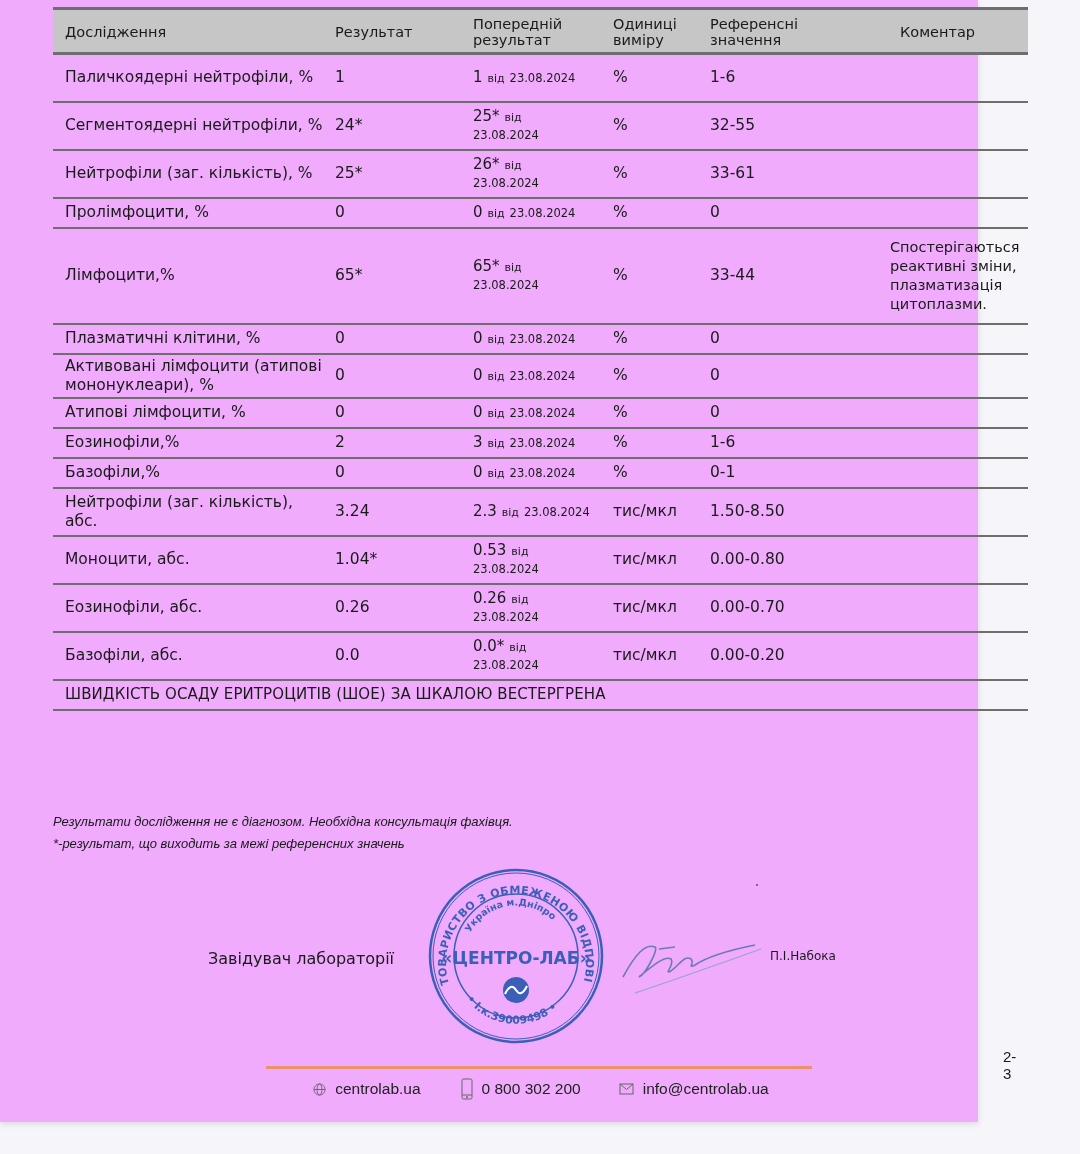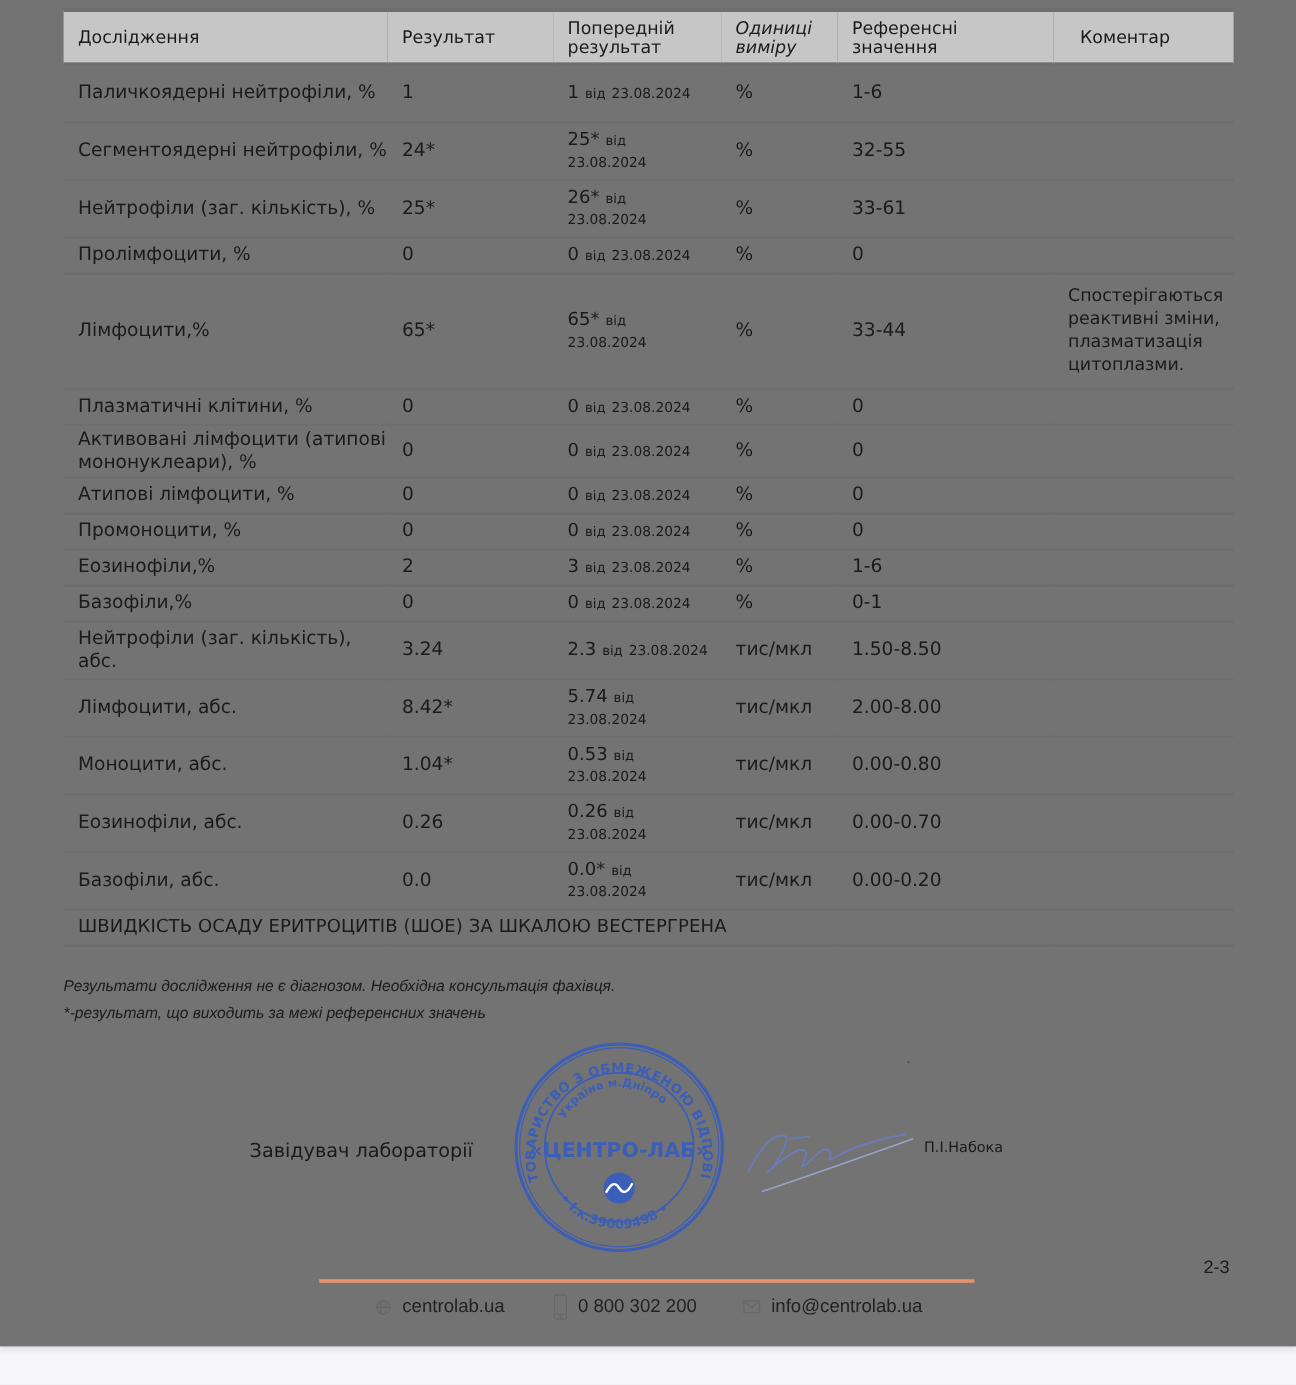--- a/index.html
+++ b/index.html
@@ -7,23 +7,23 @@
       width: 1080px;
       height: 1154px;
       background: #f6f6fa;
       font-family: "DejaVu Sans", sans-serif;
       color: #1a1a1a;
       overflow: hidden;
     }
     .page {
       position: absolute;
       left: 0; top: 0;
-      width: 1080px;
+      width: 978px;
       height: 1122px;
-      background: #737373;
+      background: #f0abfc;
       box-shadow: 0 2px 6px rgba(0,0,0,0.12);
     }
     table.results {
       position: absolute;
       left: 53px;
       top: 7px;
       width: 975px;
       border-collapse: collapse;
       font-size: 15.5px;
     }
@@ -163,21 +163,21 @@
         <col class="c-prev">
         <col class="c-unit">
         <col class="c-ref">
         <col class="c-com">
     </colgroup>
     <thead>
       <tr>
         <th>Дослідження</th>
         <th>Результат</th>
         <th style="width:140px;padding-right:20px;">Попередній результат</th>
-        <th style="padding-right:20px;font-style:italic;">Одиниці виміру</th>
+        <th style="padding-right:20px;">Одиниці виміру</th>
         <th style="padding-right:70px;">Референсні значення</th>
         <th style="padding-left:22px;">Коментар</th>
       </tr>
     </thead>
     <tbody id="rows-body">
         <tr class="h1">
           <td>Паличкоядерні нейтрофіли, %</td>
           <td>1</td>
           <td class="prev"><span class="pv">1</span> <span class="from">від</span> <span class="date">23.08.2024</span></td>
           <td>%</td>
@@ -234,28 +234,20 @@
         </tr>
         <tr class="h2">
           <td>Атипові лімфоцити, %</td>
           <td>0</td>
           <td class="prev"><span class="pv">0</span> <span class="from">від</span> <span class="date">23.08.2024</span></td>
           <td>%</td>
           <td>0</td>
           <td class="com"></td>
         </tr>
         <tr class="h2">
-          <td>Промоноцити, %</td>
-          <td>0</td>
-          <td class="prev"><span class="pv">0</span> <span class="from">від</span> <span class="date">23.08.2024</span></td>
-          <td>%</td>
-          <td>0</td>
-          <td class="com"></td>
-        </tr>
-        <tr class="h2">
           <td>Еозинофіли,%</td>
           <td>2</td>
           <td class="prev"><span class="pv">3</span> <span class="from">від</span> <span class="date">23.08.2024</span></td>
           <td>%</td>
           <td>1-6</td>
           <td class="com"></td>
         </tr>
         <tr class="h2">
           <td>Базофіли,%</td>
           <td>0</td>
@@ -263,28 +255,20 @@
           <td>%</td>
           <td>0-1</td>
           <td class="com"></td>
         </tr>
         <tr class="h1">
           <td>Нейтрофіли (заг. кількість), абс.</td>
           <td>3.24</td>
           <td class="prev"><span class="pv">2.3</span> <span class="from">від</span> <span class="date">23.08.2024</span></td>
           <td>тис/мкл</td>
           <td>1.50-8.50</td>
-          <td class="com"></td>
-        </tr>
-        <tr class="h1">
-          <td>Лімфоцити, абс.</td>
-          <td>8.42*</td>
-          <td class="prev wrap"><span class="pv">5.74</span> <span class="from">від</span><br><span class="date">23.08.2024</span></td>
-          <td>тис/мкл</td>
-          <td>2.00-8.00</td>
           <td class="com"></td>
         </tr>
         <tr class="h1">
           <td>Моноцити, абс.</td>
           <td>1.04*</td>
           <td class="prev wrap"><span class="pv">0.53</span> <span class="from">від</span><br><span class="date">23.08.2024</span></td>
           <td>тис/мкл</td>
           <td>0.00-0.80</td>
           <td class="com"></td>
         </tr>

